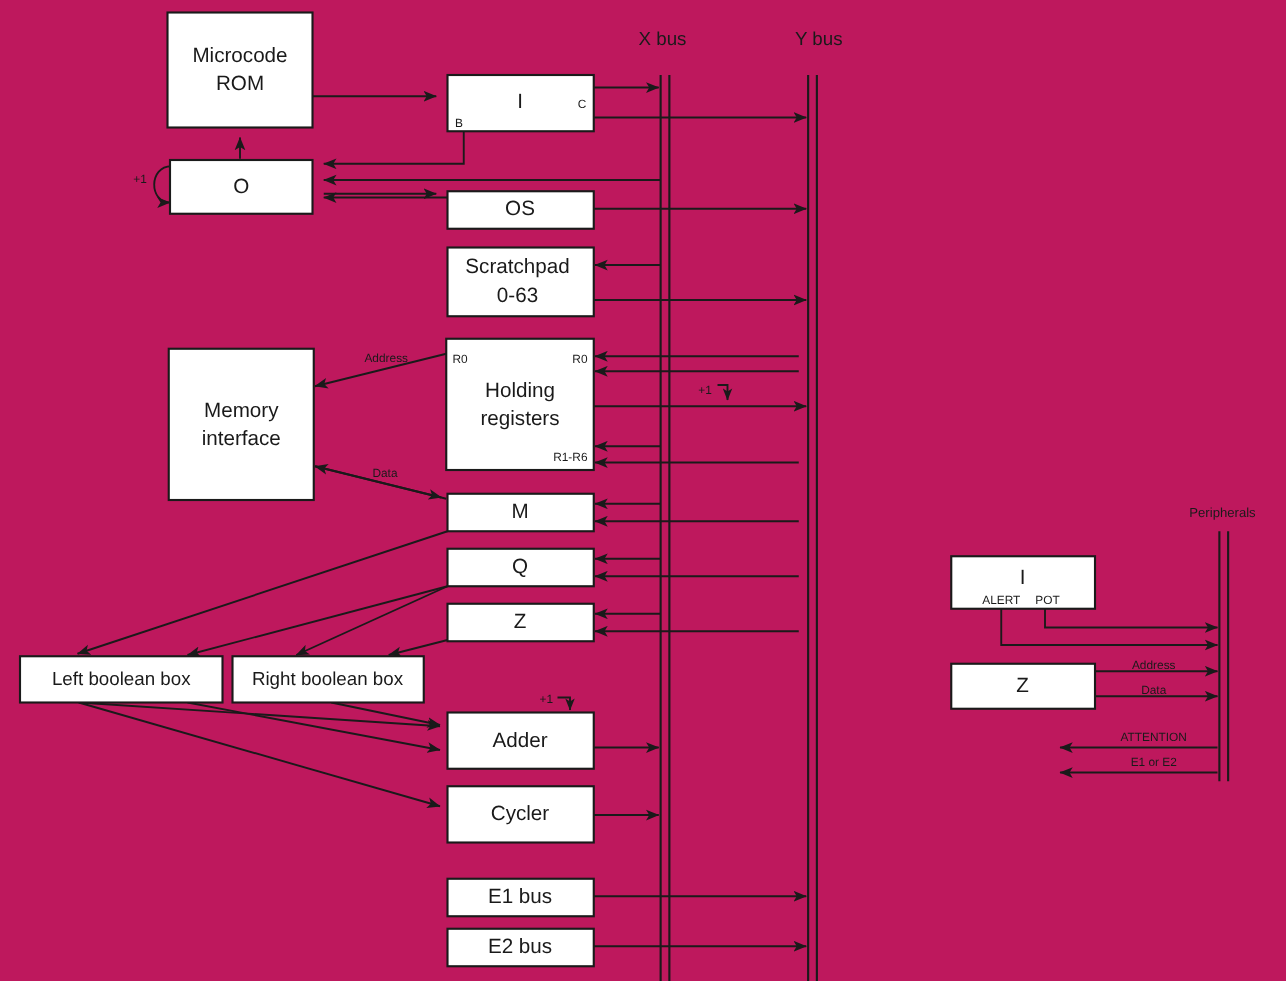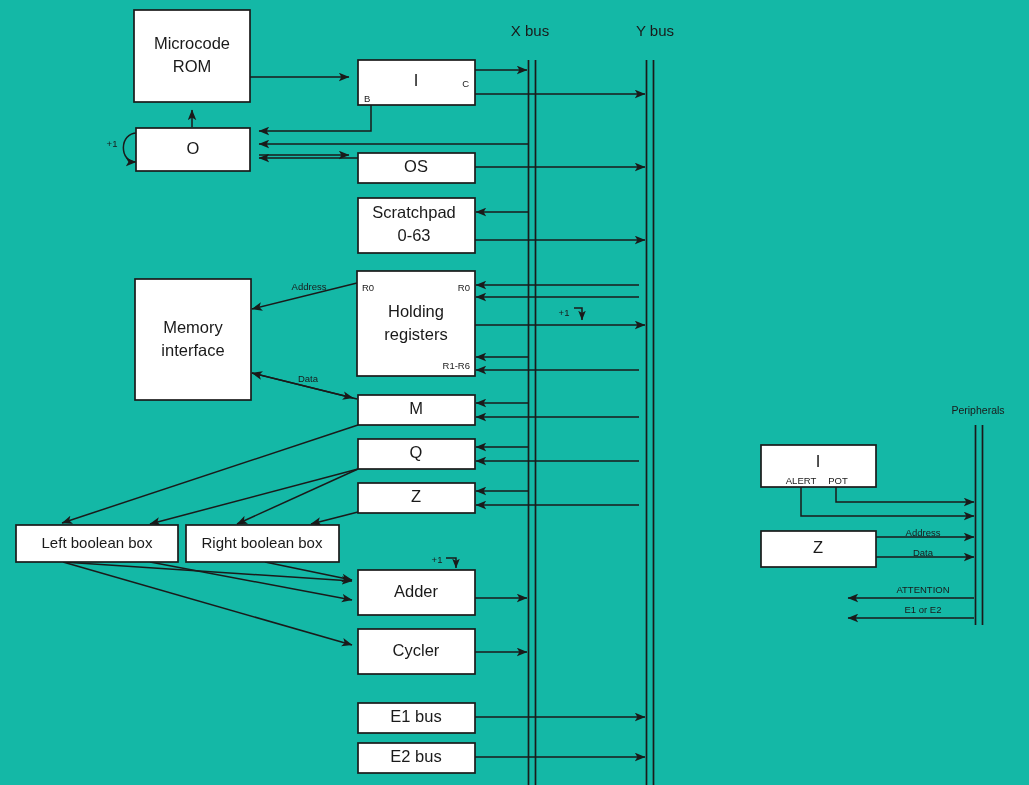--- a/index.html
+++ b/index.html
@@ -4,21 +4,21 @@
 <style>
   html, body {
     margin: 0;
     padding: 0;
     background: #ffffff;
   }
   #root {
     position: relative;
     width: 1029px;
     height: 785px;
-    background: #14b8a6;
+    background: #be185d;
     font-family: "Liberation Sans", sans-serif;
     overflow: hidden;
   }
   svg {
     display: block;
   }
   .bx {
     fill: #ffffff;
     stroke: #1a1a1a;
     stroke-width: 1.7;

